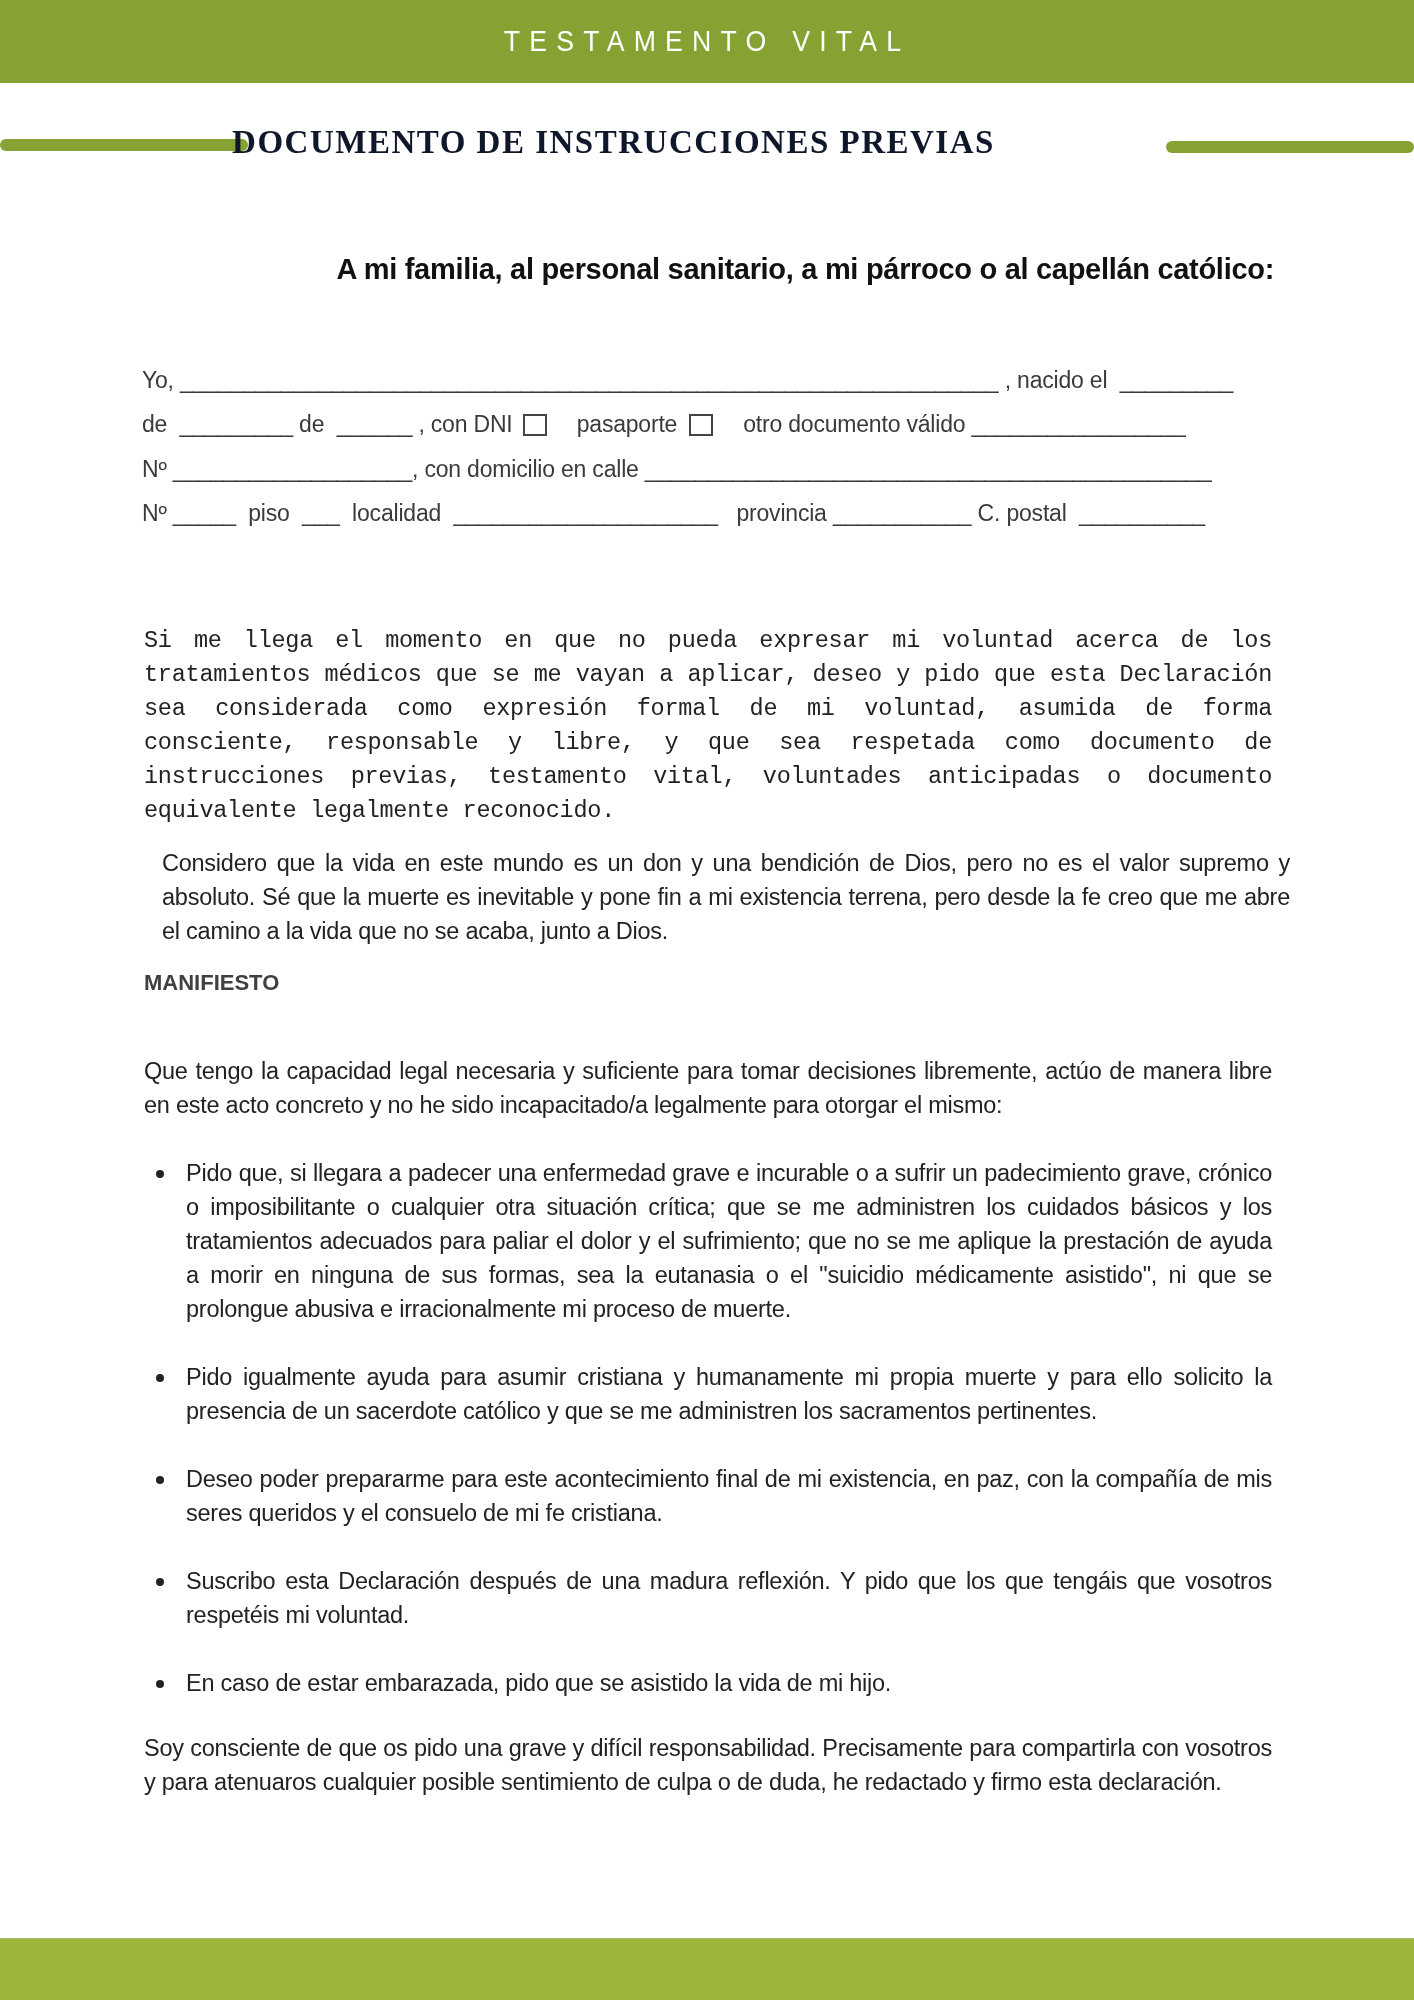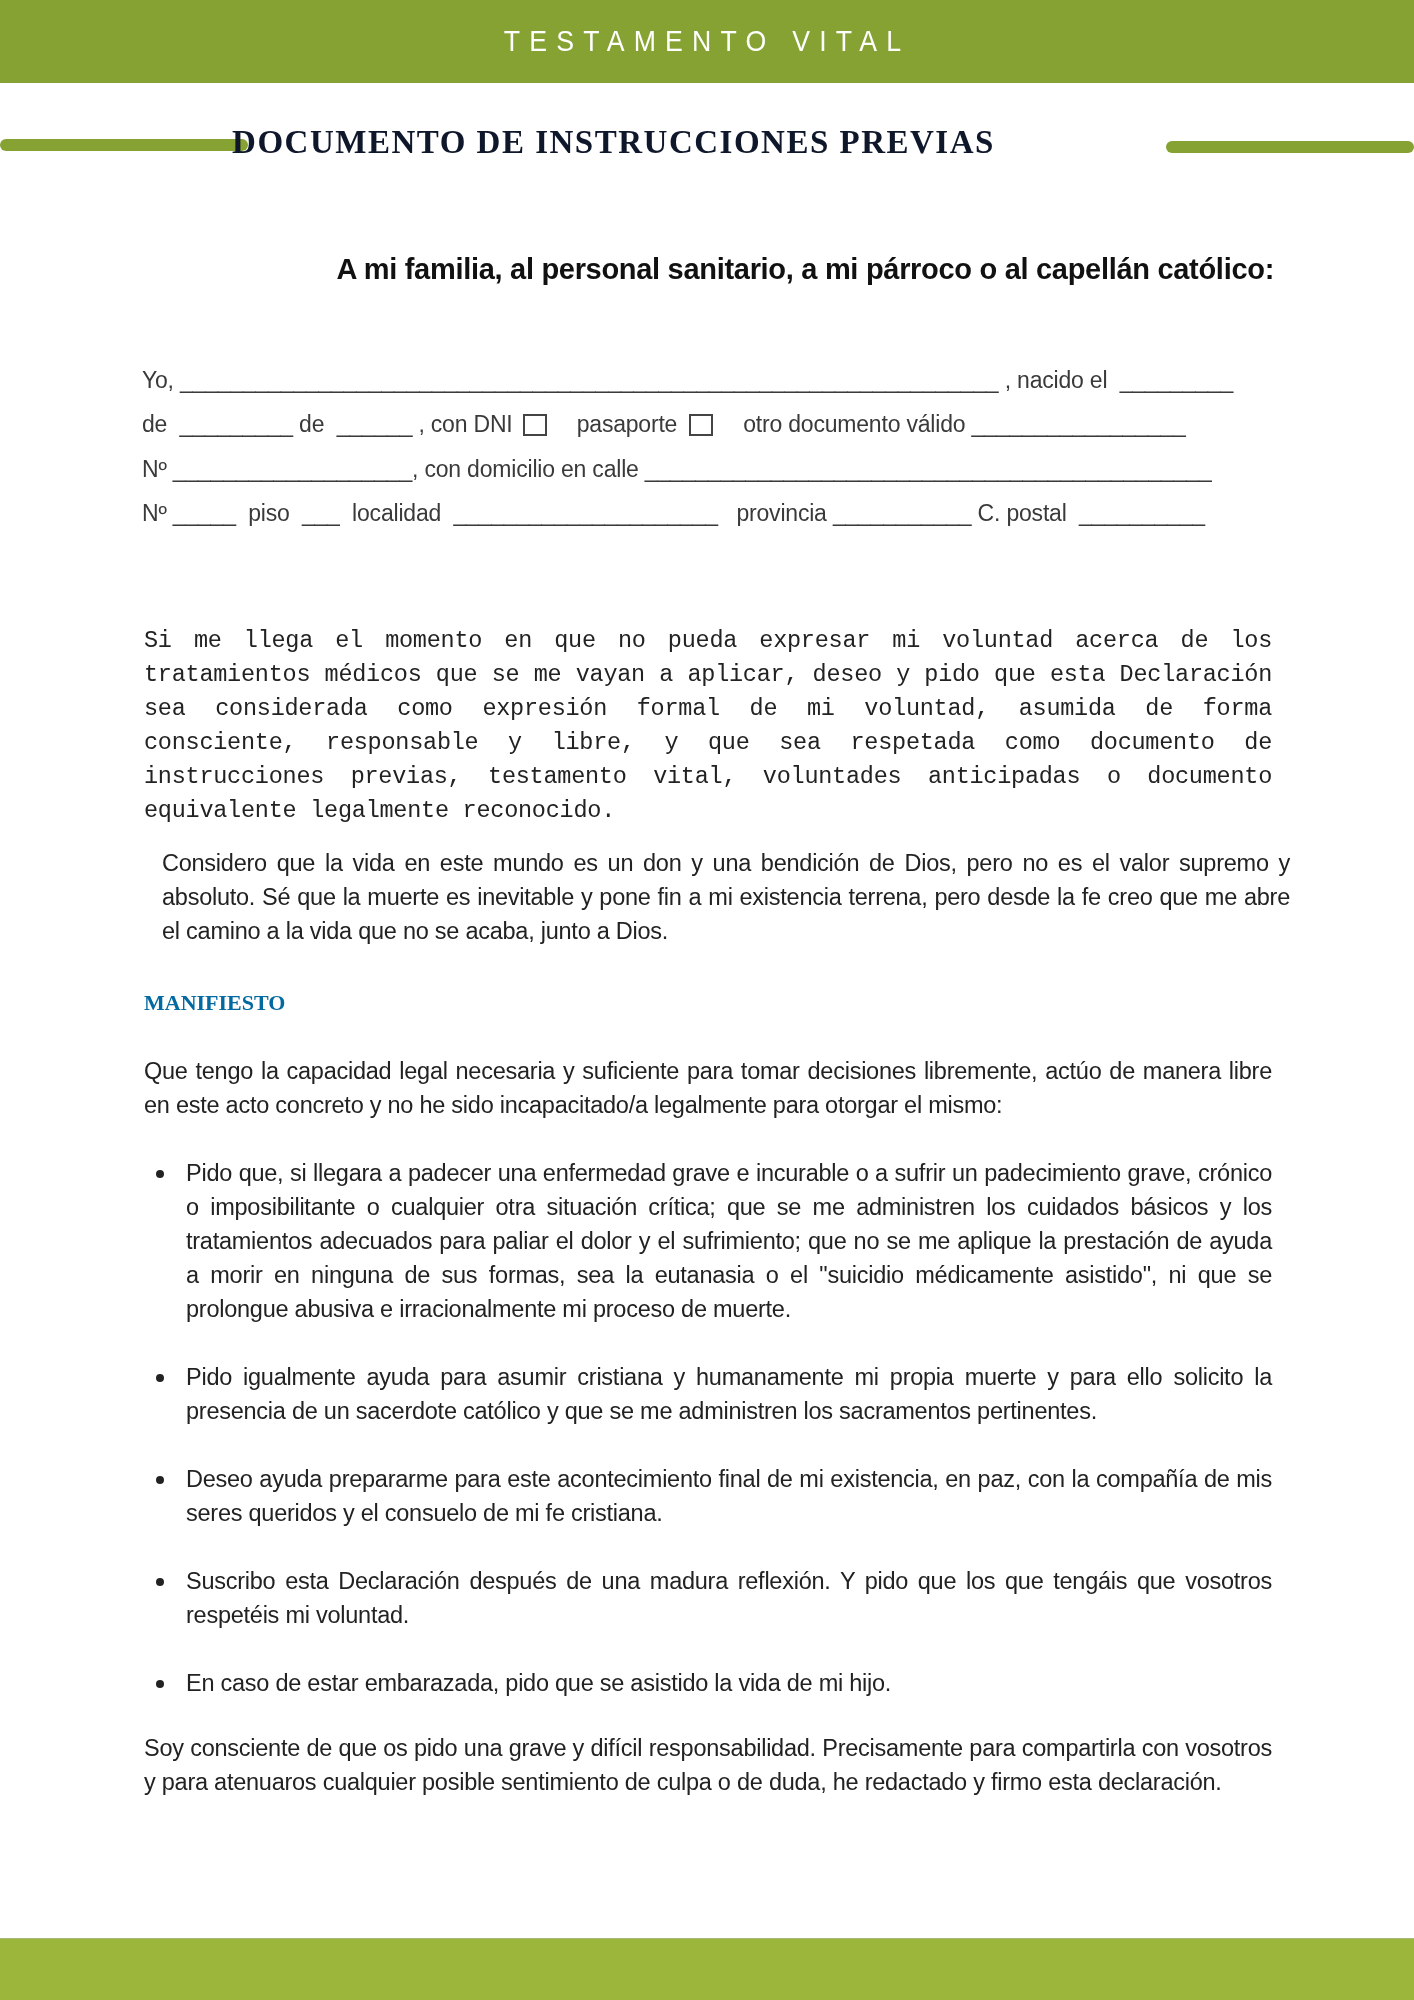--- a/index.html
+++ b/index.html
@@ -43,22 +43,22 @@
     box-sizing: border-box; vertical-align: middle; margin: 0 4px;
   }
   .body-text {
     position: absolute; left: 144px; width: 1128px;
     font-size: 23.5px; line-height: 34px; color: #222222; text-align: justify;
     letter-spacing: -0.25px;
   }
   .p1 { top: 624px; font-family: Liberation Mono, monospace; }
   .p2 { top: 828px; }
   .heading {
-    position: absolute; left: 144px; top: 990px;
-    font-size: 22px; font-weight: bold; color: #0369a1; font-family: Liberation Serif, serif;
+    position: absolute; left: 144px; top: 970px;
+    font-size: 22px; font-weight: bold; color: #404040;
   }
   .p3 { top: 1054px; }
   .bullets {
     position: absolute; left: 144px; top: 1156px; width: 1128px;
     margin: 0; padding: 0; list-style: none;
     font-size: 23.5px; line-height: 34px; color: #222; letter-spacing: -0.25px;
   }
   .bullets li {
     position: relative; padding-left: 42px; text-align: justify; margin-bottom: 34px;
   }
@@ -131,20 +131,20 @@
 <p class="body-text p1" style="margin:0">Si me llega el momento en que no pueda expresar mi voluntad acerca de los tratamientos médicos que se me vayan a aplicar, deseo y pido que esta Declaración sea considerada como expresión formal de mi voluntad, asumida de forma consciente, responsable y libre, y que sea respetada como documento de instrucciones previas, testamento vital, voluntades anticipadas o documento equivalente legalmente reconocido.</p>
 <p class="body-text p2" style="margin:18px">Considero que la vida en este mundo es un don y una bendición de Dios, pero no es el valor supremo y absoluto. Sé que la muerte es inevitable y pone fin a mi existencia terrena, pero desde la fe creo que me abre el camino a la vida que no se acaba, junto a Dios.</p>
 
 <div class="heading">MANIFIESTO</div>
 
 <p class="body-text p3" style="margin:0">Que tengo la capacidad legal necesaria y suficiente para tomar decisiones libremente, actúo de manera libre en este acto concreto y no he sido incapacitado/a legalmente para otorgar el mismo:</p>
 
 <ul class="bullets">
   <li><span class="dot"></span><span>Pido que, si llegara a padecer una enfermedad grave e incurable o a sufrir un padecimiento grave, crónico o imposibilitante o cualquier otra situación crítica; que se me administren los cuidados básicos y los tratamientos adecuados para paliar el dolor y el sufrimiento; que no se me aplique la prestación de ayuda a morir en ninguna de sus formas, sea la eutanasia o el "suicidio médicamente asistido", ni que se prolongue abusiva e irracionalmente mi proceso de muerte.</span></li>
   <li><span class="dot"></span><span>Pido igualmente ayuda para asumir cristiana y humanamente mi propia muerte y para ello solicito la presencia de un sacerdote católico y que se me administren los  sacramentos pertinentes.</span></li>
-  <li><span class="dot"></span><span>Deseo ayuda prepararme para este acontecimiento final de mi existencia, en paz, con la compañía de mis seres queridos y el consuelo de mi fe cristiana.</span></li>
+  <li><span class="dot"></span><span>Deseo poder prepararme para este acontecimiento final de mi existencia, en paz, con la compañía de mis seres queridos y el consuelo de mi fe cristiana.</span></li>
   <li><span class="dot"></span><span>Suscribo esta Declaración después de una madura reflexión. Y pido que los que tengáis que vosotros respetéis mi voluntad.</span></li>
   <li><span class="dot"></span><span>En caso de estar embarazada, pido que se asistido la vida de mi hijo.</span></li>
 </ul>
 
 <p class="body-text p4" style="margin:0">Soy consciente de que os pido una grave y difícil responsabilidad. Precisamente para compartirla con vosotros y para atenuaros cualquier posible sentimiento de culpa o de duda, he redactado y firmo esta declaración.</p>
 
 <div class="bottom-bar"></div>
 
 </body></html>

